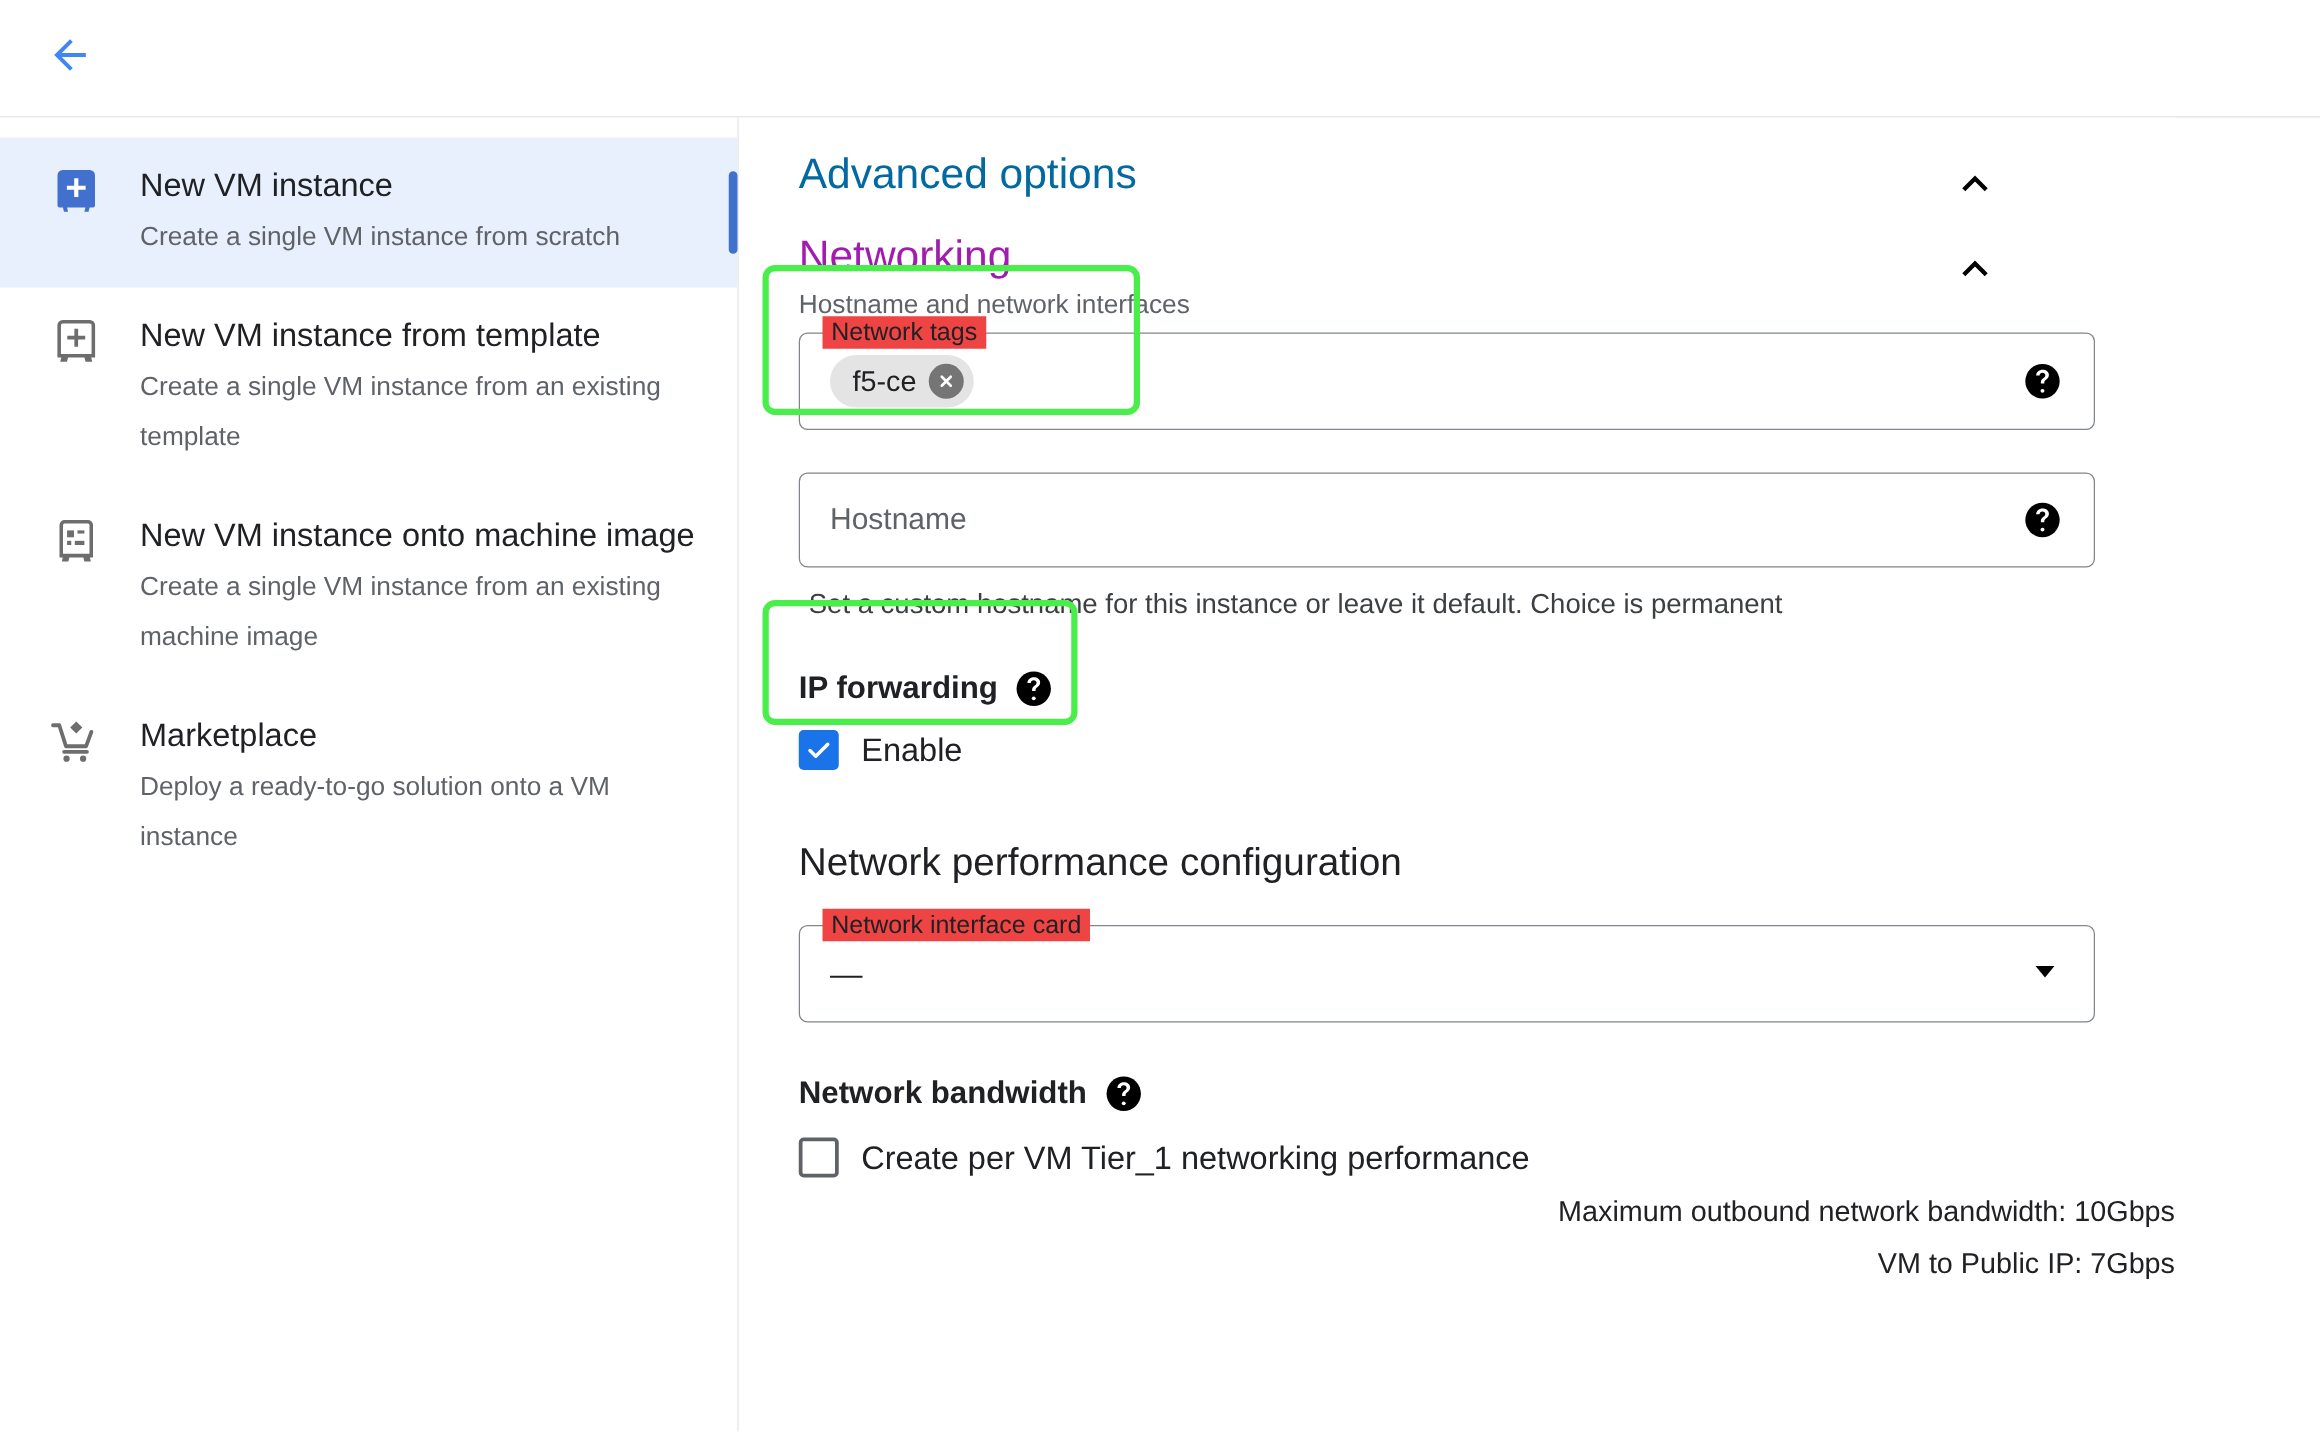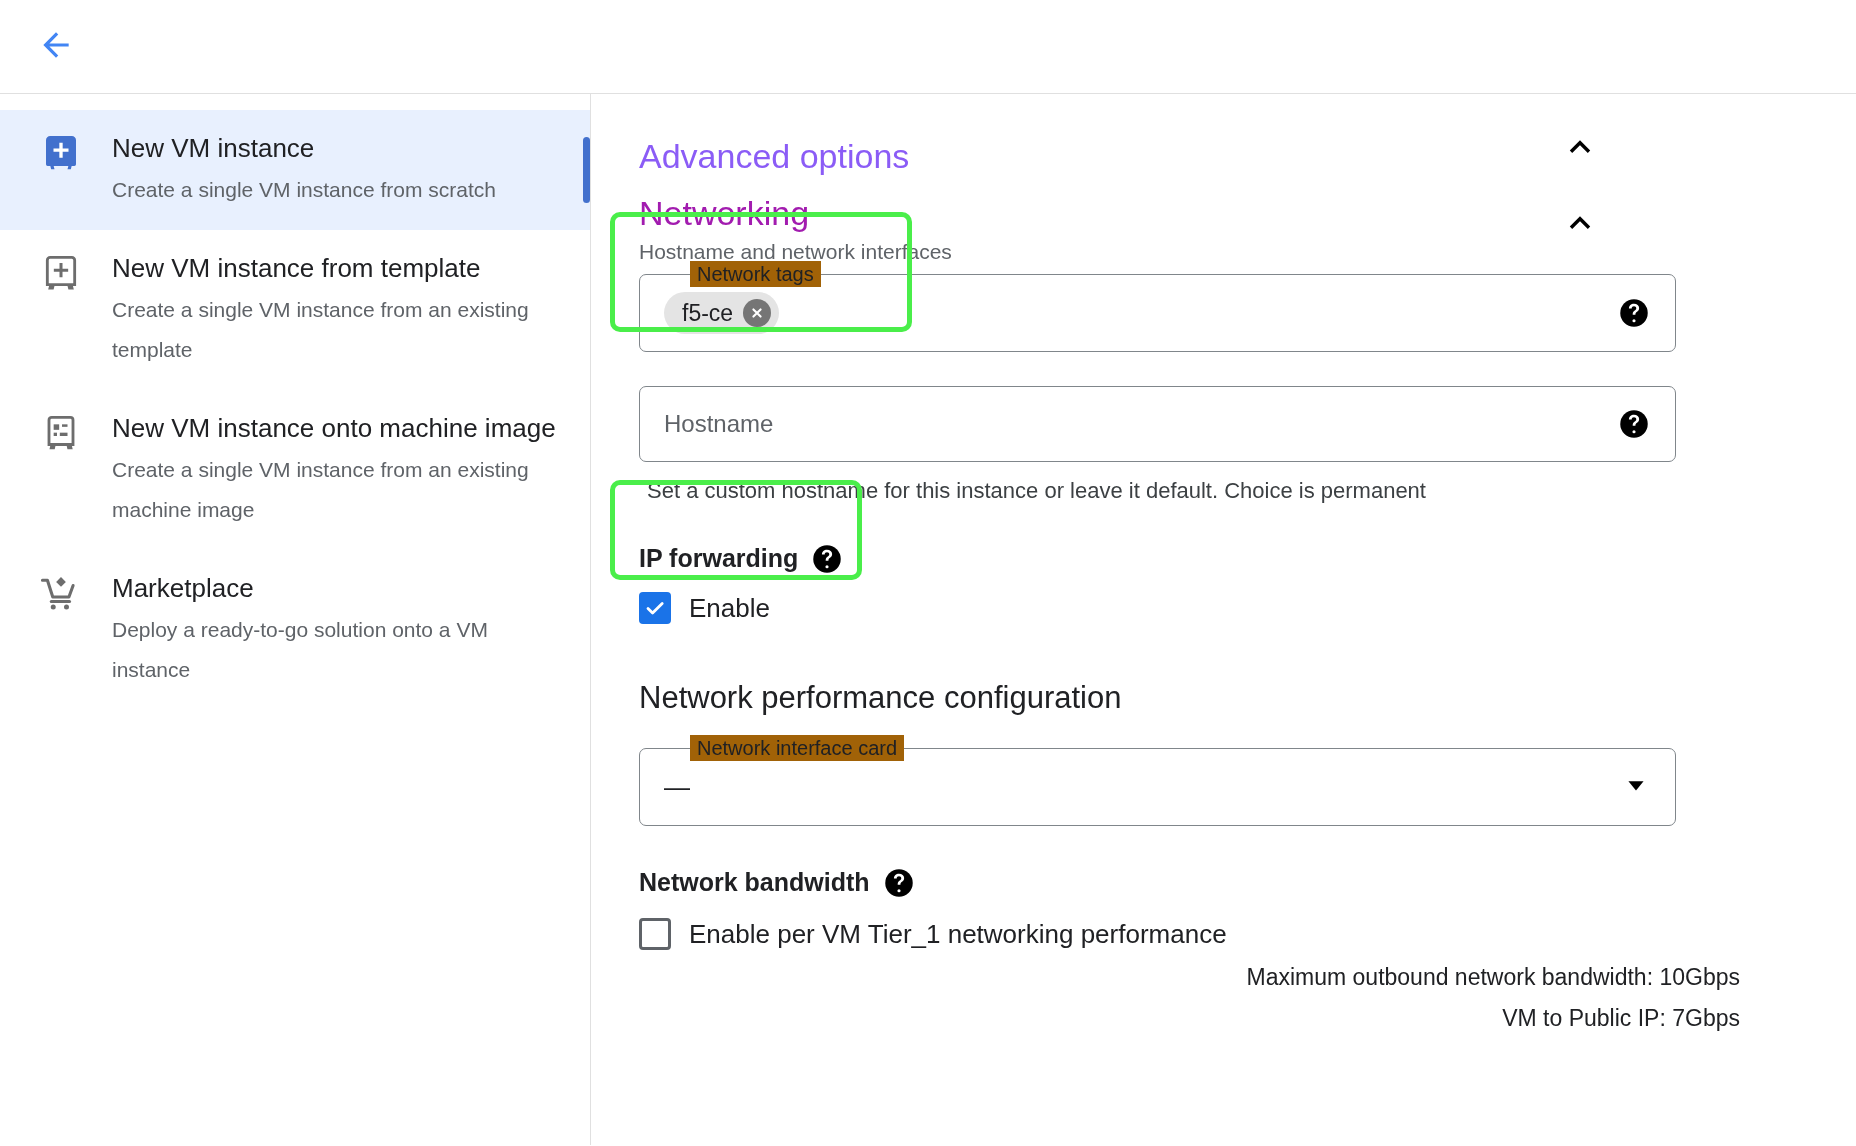--- a/index.html
+++ b/index.html
@@ -111,22 +111,22 @@
 
   .sec-head {
     display: flex;
     align-items: flex-start;
     justify-content: space-between;
     padding-right: 140px;
   }
   .sec-title-adv {
     font-size: 34px;
     font-weight: 500;
-    color: #8b5cf6;
-    margin-top: 43px;
+    color: #0369a1;
+    margin-top: 26px;
   }
   .sec-title-net {
     font-size: 34px;
     font-weight: 400;
     color: #a21caf;
     margin-top: 18px;
   }
   .chev {
     margin-top: 34px;
     width: 40px; height: 40px;
@@ -173,27 +173,26 @@
     align-items: center;
     padding: 0 24px;
     background: #fff;
     margin-top: 8px;
   }
   .field.tall { height: 78px; }
   .field-legend {
     position: absolute;
     top: -14px;
     left: 18px;
-    background: #a16207;
+    background: #ef4444;
     padding: 0 7px;
     font-size: 20px;
     color: #202124;
     font-weight: 400;
     line-height: 26px;
-    margin-left: 32px;
   }
   .placeholder {
     font-size: 24px;
     color: #5f6368;
   }
   .select-value {
     font-size: 26px;
     color: #202124;
   }
   .field .trail {
@@ -463,21 +462,21 @@
           <span class="help-icon">
             <svg width="30" height="30" viewBox="0 0 24 24">
               <circle cx="12" cy="12" r="11" fill="#000000"></circle>
               <path d="M12 16.9a1.25 1.25 0 1 0 0 2.5 1.25 1.25 0 0 0 0-2.5z" fill="#fff"></path>
               <path d="M12 4.6c-2.35 0-4.05 1.55-4.05 3.75h2.2c0-1.05.75-1.75 1.85-1.75 1.05 0 1.8.6 1.8 1.5 0 .75-.4 1.2-1.2 1.8-1.1.8-1.65 1.5-1.65 2.95v.6h2.2v-.45c0-.95.35-1.4 1.3-2.1 1.05-.8 1.65-1.65 1.65-3 0-2-1.7-3.3-4.1-3.3z" fill="#fff"></path>
             </svg>
           </span>
         </div>
         <div class="checkrow" style="margin-top:20px;">
           <span class="cbox unchecked"></span>
-          <span class="check-label">Enable per VM Tier_1 networking performance</span>
+          <span class="check-label">Create per VM Tier_1 networking performance</span>
         </div>
         <div class="bw-line">Maximum outbound network bandwidth: 10Gbps</div>
         <div class="bw-line">VM to Public IP: 7Gbps</div>
       </div>
 
     </div>
 
     <div class="hl" id="hl-tags"></div>
     <div class="hl" id="hl-ipfwd"></div>
   </div>

